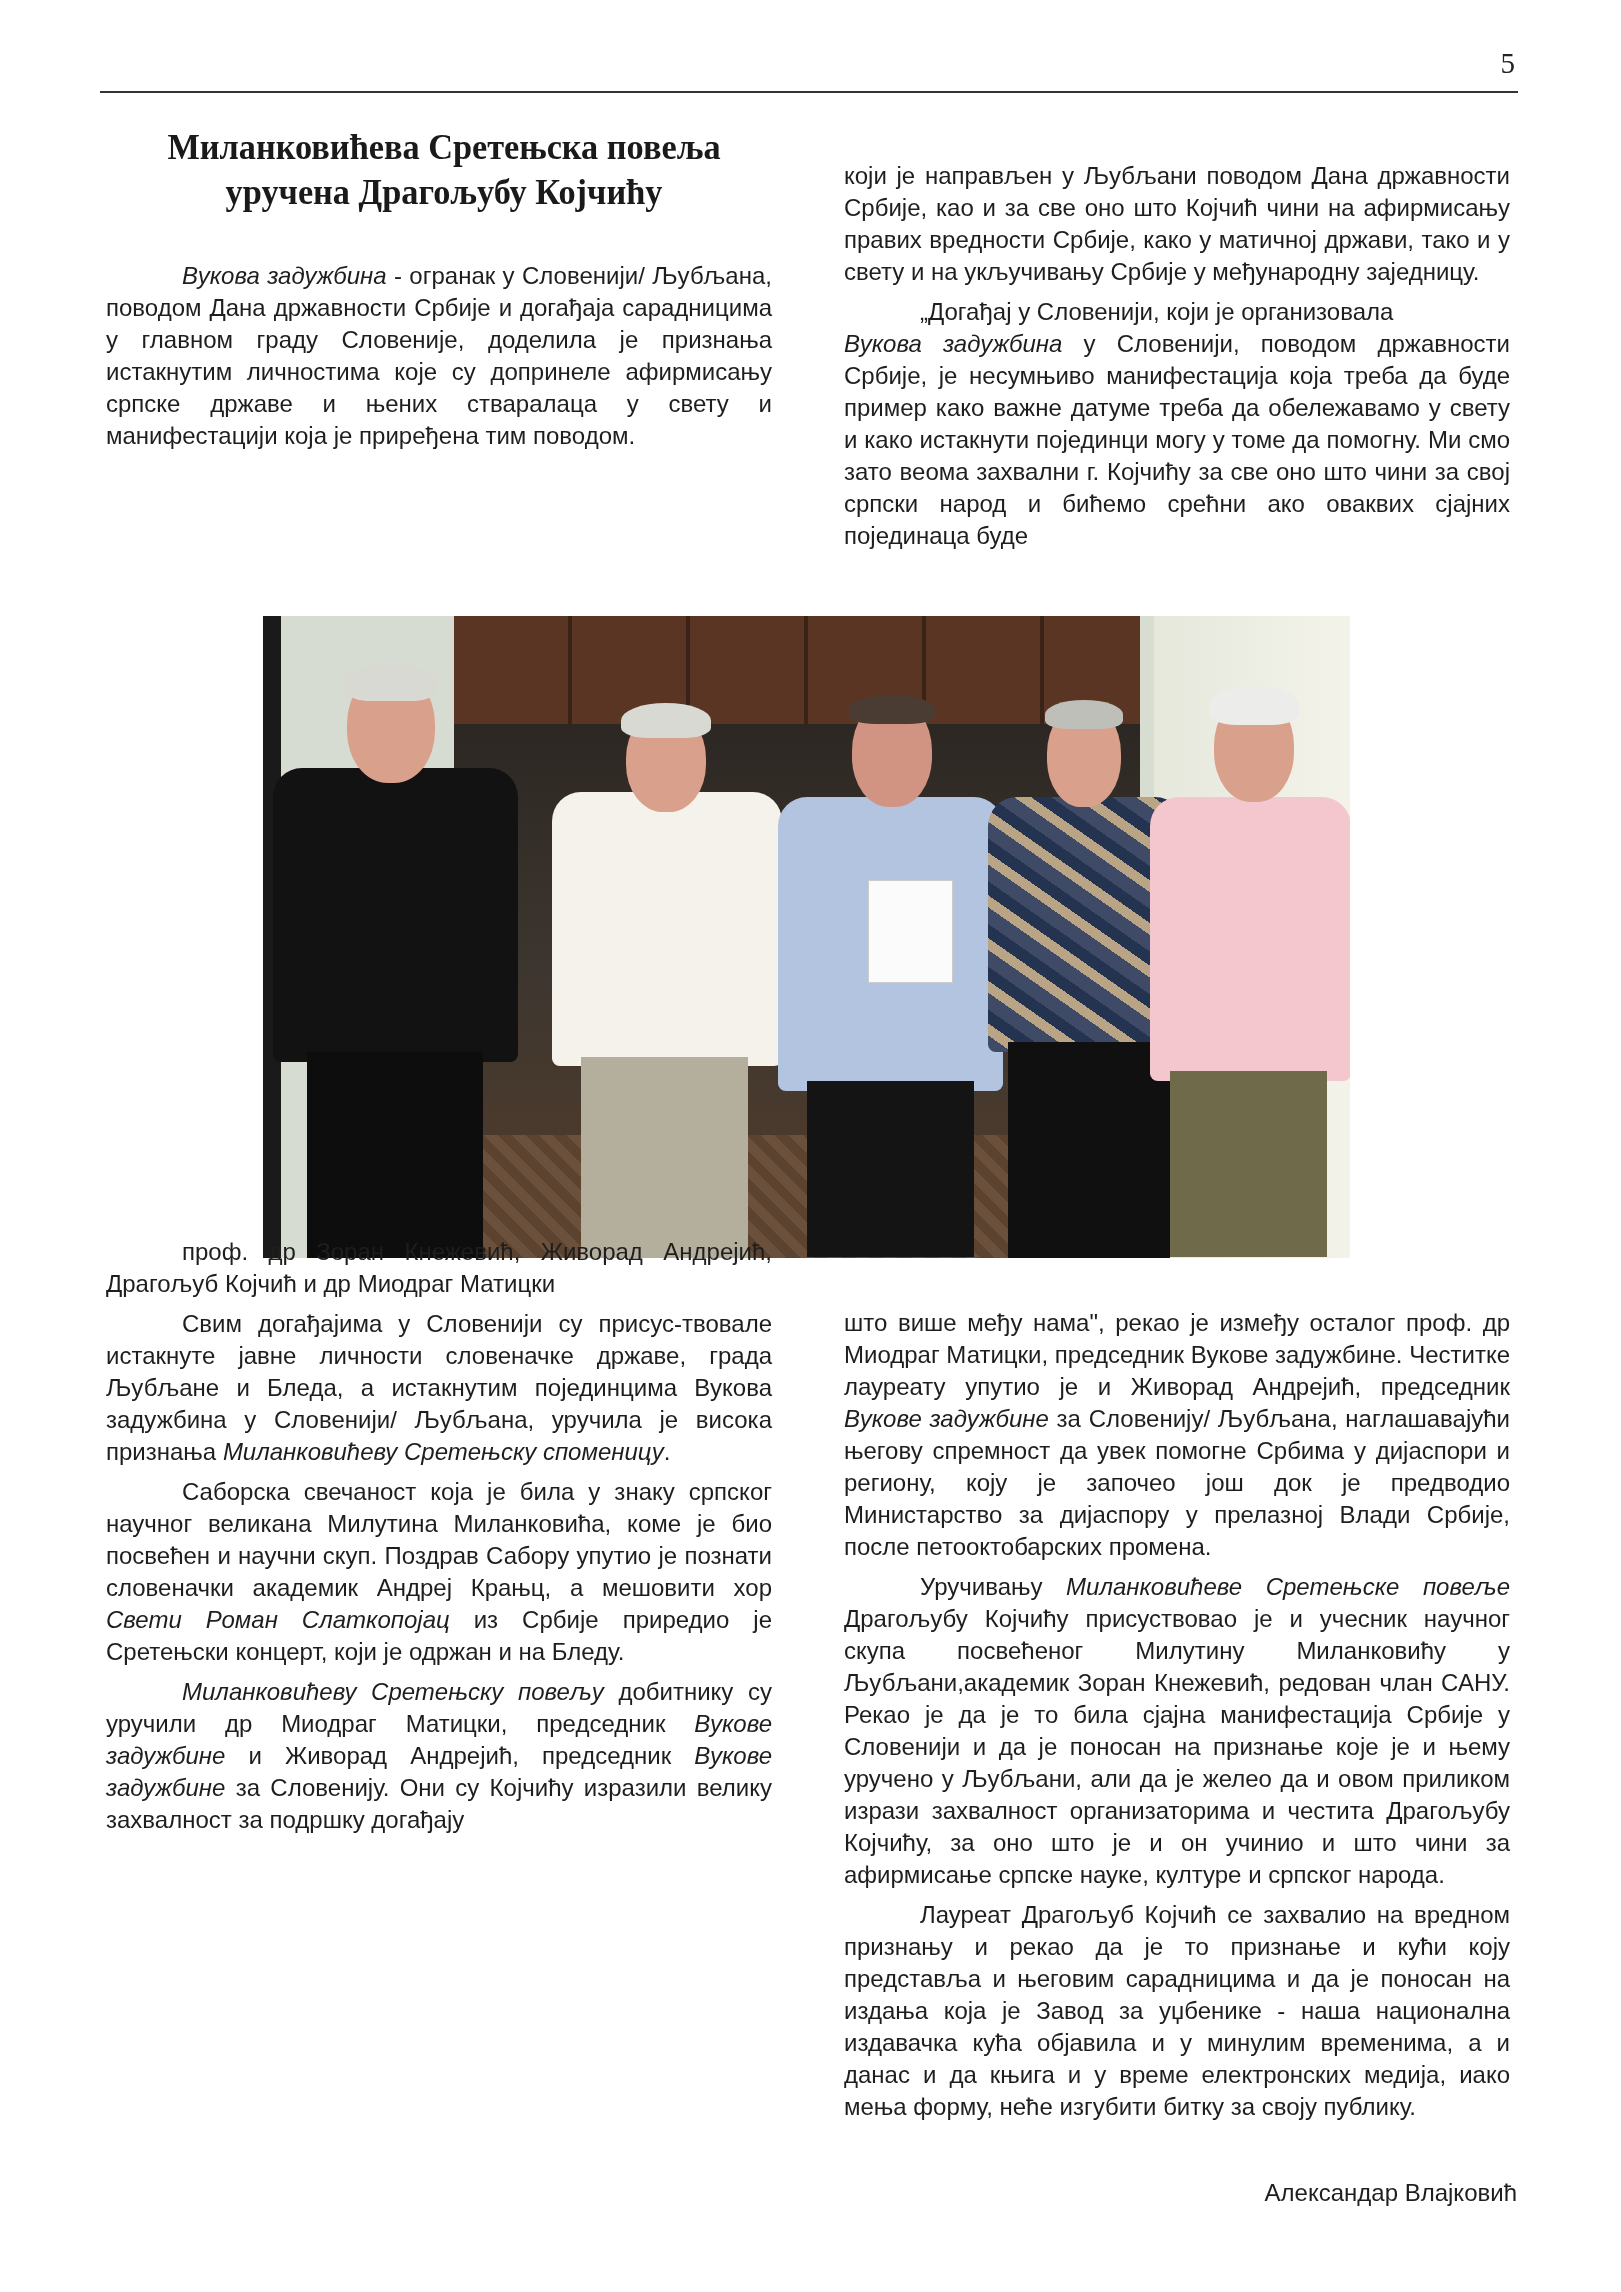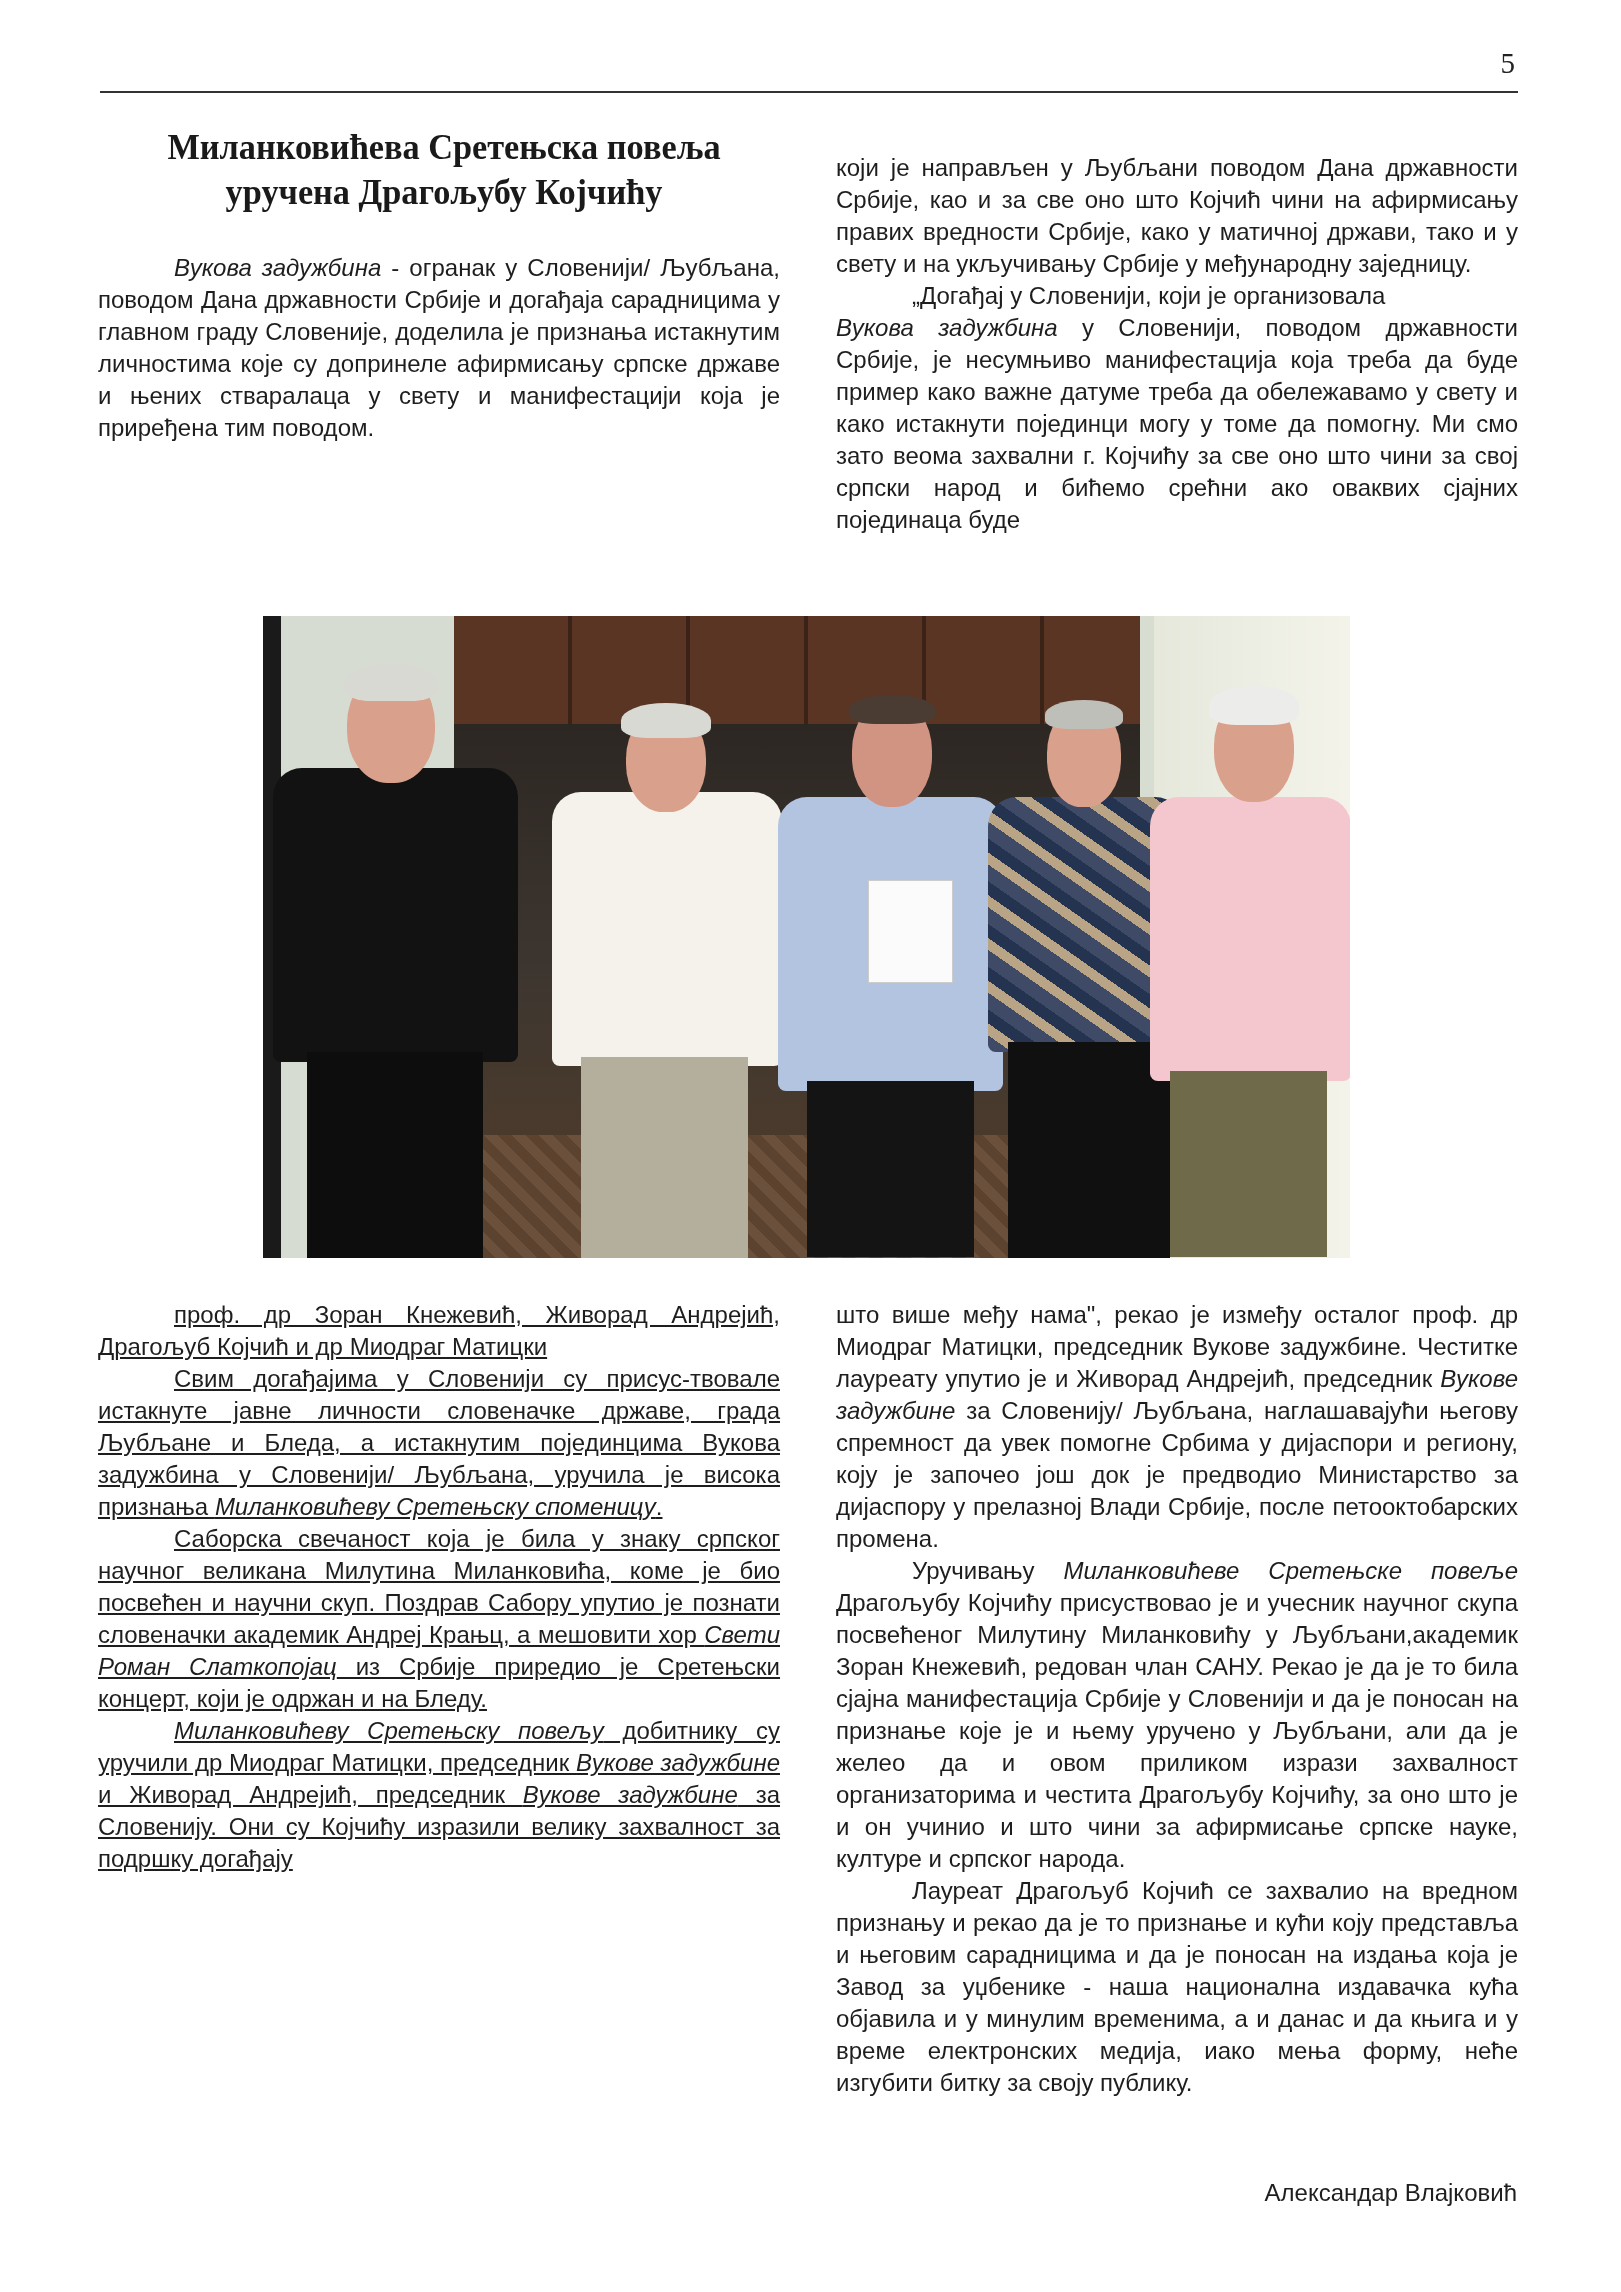--- a/index.html
+++ b/index.html
@@ -1,27 +1,27 @@
 <!DOCTYPE html>
 <html><head>
 <meta charset="utf-8">
 <style>
   html, body { margin: 0; padding: 0; background: #ffffff; }
   body { width: 1621px; height: 2293px; position: relative; overflow: hidden; color: #1a1a1a; }
   .page-number { position: absolute; top: 47px; right: 106px; font-family: "Liberation Serif", serif; font-size: 29px; color: #222; }
   .header-rule { position: absolute; top: 91px; left: 100px; width: 1418px; height: 0; border-top: 2px solid #333; }
   .title { position: absolute; top: 125px; left: 106px; width: 676px; text-align: center; font-family: "Liberation Serif", serif; font-weight: bold; font-size: 35px; line-height: 45px; color: #1a1a1a; transform: scaleX(0.98); }
   .col { position: absolute; font-family: "Liberation Sans", sans-serif; font-size: 24px; line-height: 32px; text-align: justify; color: #1e1e1e; }
-  .col p { margin: 0; }
+  .col p { margin: 8px; }
   .col p.indent { text-indent: 76px; }
   .col p.noindent { text-indent: 0; }
   .col em { font-style: italic; }
   #col-top-left { top: 252px; left: 98px; width: 682px; }
   #col-top-right { top: 152px; left: 836px; width: 682px; }
-  #col-bot-left { top: 1299px; left: 98px; width: 682px; text-decoration: underline; }
+  #col-bot-left { top: 1228px; left: 98px; width: 682px; }
   #col-bot-right { top: 1299px; left: 836px; width: 682px; }
   .signature { position: absolute; top: 2179px; right: 104px; font-family: Liberation Sans, sans-serif; font-size: 24px; color: #1e1e1e; }
 
   
   .photo { position: absolute; left: 263px; top: 616px; width: 1087px; height: 642px; overflow: hidden; background: #d8ddd2; }
   .ph-wall-l { position: absolute; left: 0; top: 0; width: 196px; height: 642px; background: linear-gradient(90deg,#1a1a1a 0 17.6px,#d6dcd2 17.6px); }
   .ph-wall-r { position: absolute; right: 0; top: 0; width: 196px; height: 642px; background: linear-gradient(90deg,#e6e8dc,#f3f3ea); }
   .ph-cabinet { position: absolute; left: 191px; top: 0; width: 686px; height: 108px; background: repeating-linear-gradient(90deg,#5a3524 0 114px,#3a2216 114px 118px); }
   .ph-shelves { position: absolute; left: 191px; top: 108px; width: 686px; height: 412px; background: linear-gradient(180deg,#2d2723,#3d3630 60%,#4a3a2c); }
   .ph-floor { position: absolute; left: 191px; top: 519px; width: 686px; height: 123px; background: repeating-linear-gradient(45deg,#5b4330 0 9.8px,#6b513b 9.8px 19.6px); }

